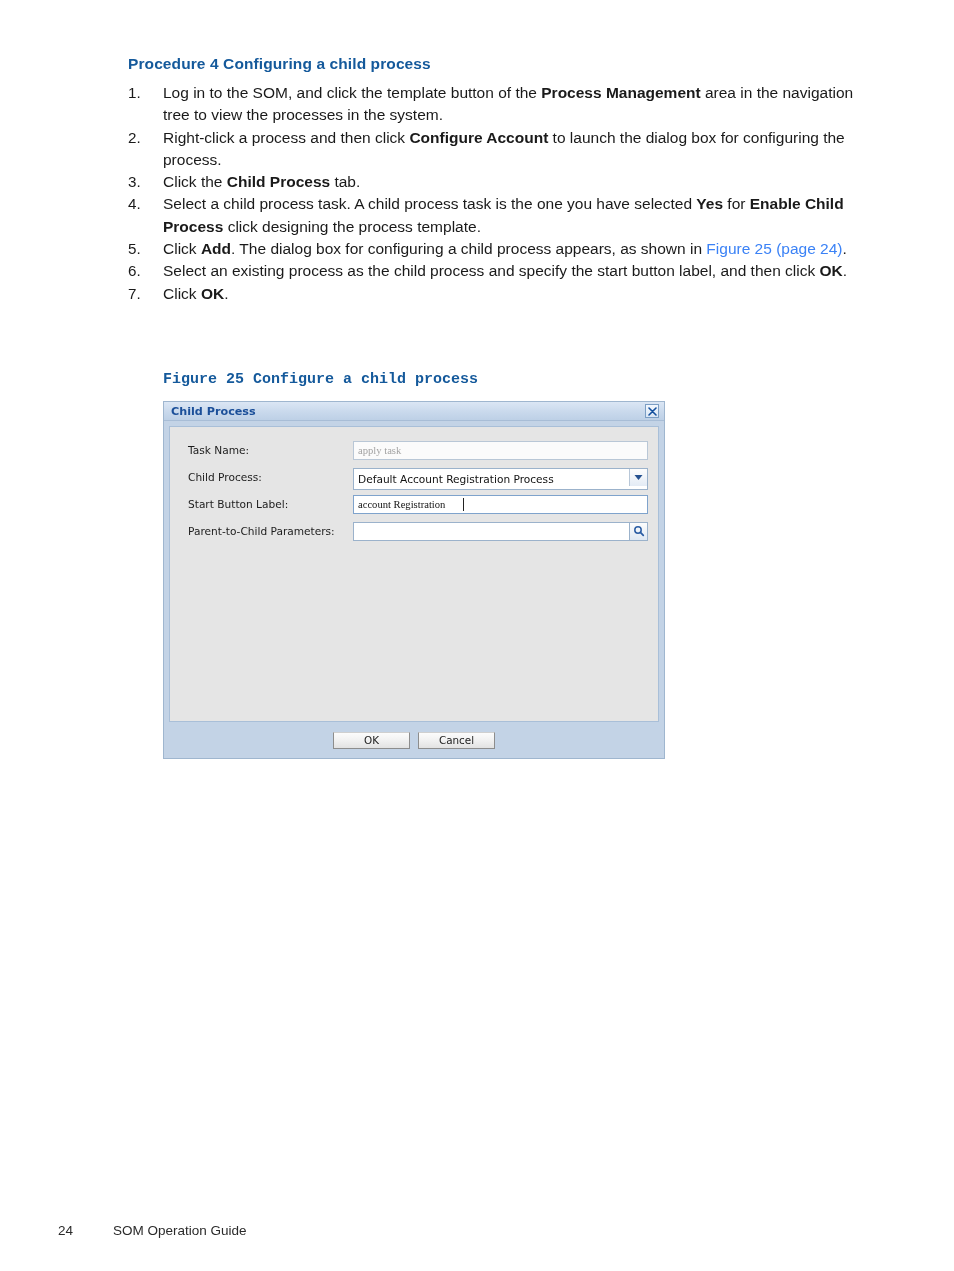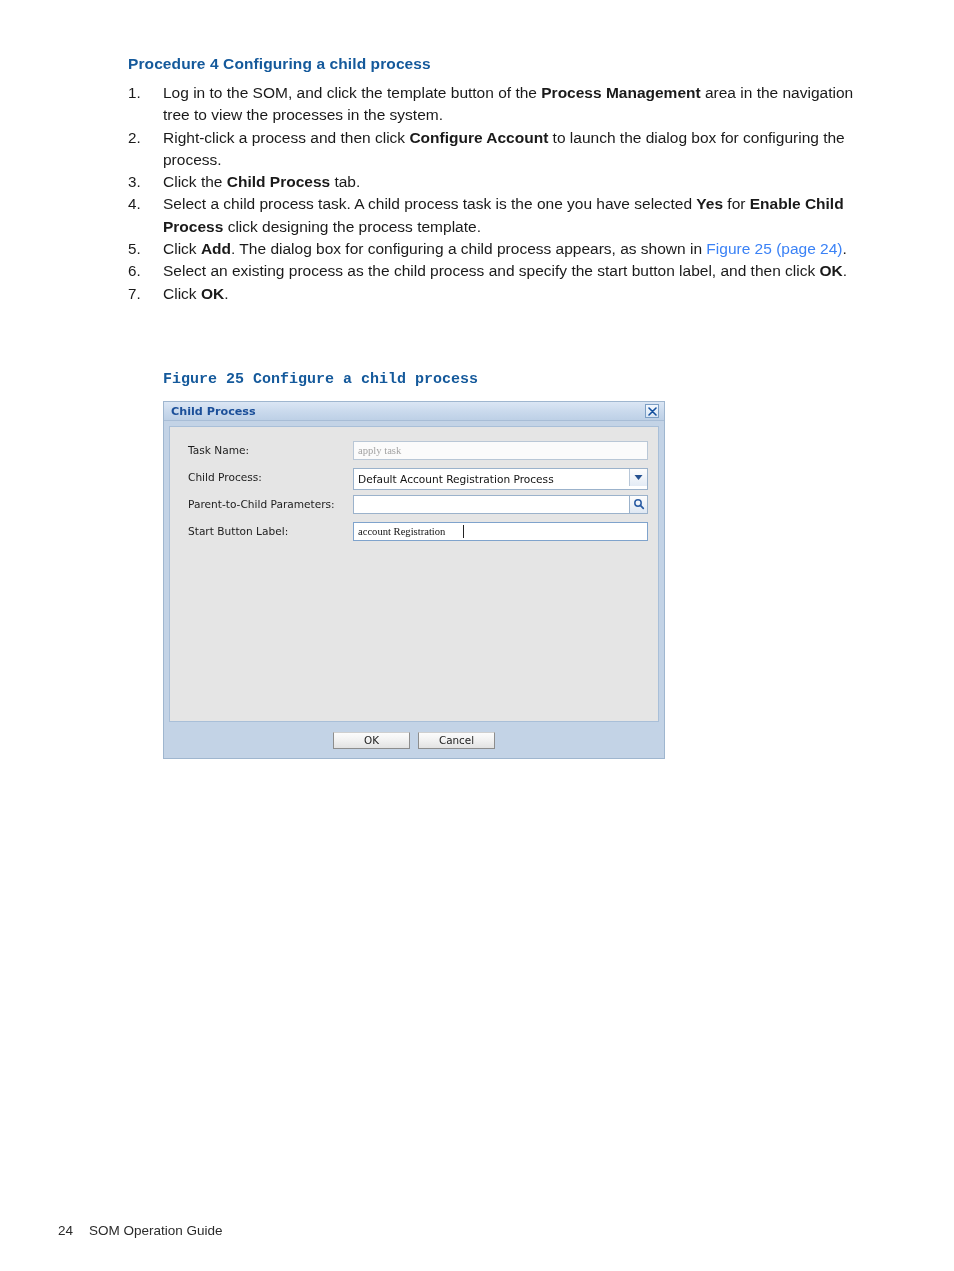--- a/index.html
+++ b/index.html
@@ -271,21 +271,21 @@
   }
 
   
   .pg-footer {
     position: absolute;
     left: 58px;
     bottom: 33px;
     font-size: 13.5px;
     color: #2b2b2b;
     display: flex;
-    gap: 16px;
+    gap: 40px;
   }
 </style>
 </head>
 <body>
 
 <div class="page">
 
   <div class="proc-heading">Procedure 4 Configuring a child process</div>
 
   <div class="steps" id="steps-container">
@@ -347,42 +347,42 @@
                 <span class="seltext">Default Account Registration Process</span>
                 <div class="selarrow">
                   <svg width="9" height="7" viewBox="0 0 9 7">
                     <path d="M0.5 1 L4.5 6 L8.5 1 Z" fill="#24508f"></path>
                   </svg>
                 </div>
               </div>
             </div>
           </div>
           <div class="frow">
+            <div class="flabel">Start Button Label:</div>
+            <div class="fctl">
+              <div class="inp focused">account Registration</div>
+              <div class="caret" style="left: 110px;"></div>
+            </div>
+          </div>
+          <div class="frow">
             <div class="flabel">Parent-to-Child Parameters:</div>
             <div class="fctl">
               <div class="searchwrap">
                 <div class="sfield">
                   <span style="font-size: 10.6px; padding-left: 4px; display: block; line-height: 17px;"></span>
                 </div>
                 <div class="sbtn">
                   <svg width="12" height="12" viewBox="0 0 12 12">
                     <circle cx="5" cy="5" r="3.2" fill="none" stroke="#2a5ca3" stroke-width="1.5"></circle>
                     <path d="M7.4 7.4 L10.3 10.3" stroke="#2a5ca3" stroke-width="1.7" stroke-linecap="round"></path>
                   </svg>
                 </div>
               </div>
             </div>
           </div>
-          <div class="frow">
-            <div class="flabel">Start Button Label:</div>
-            <div class="fctl">
-              <div class="inp focused">account Registration</div>
-              <div class="caret" style="left: 110px;"></div>
-            </div>
-          </div>
         </div>
     </div>
 
     <div class="dlg-footer">
       <div class="btnrow">
         <div class="btn">OK</div>
         <div class="btn">Cancel</div>
       </div>
     </div>
 

